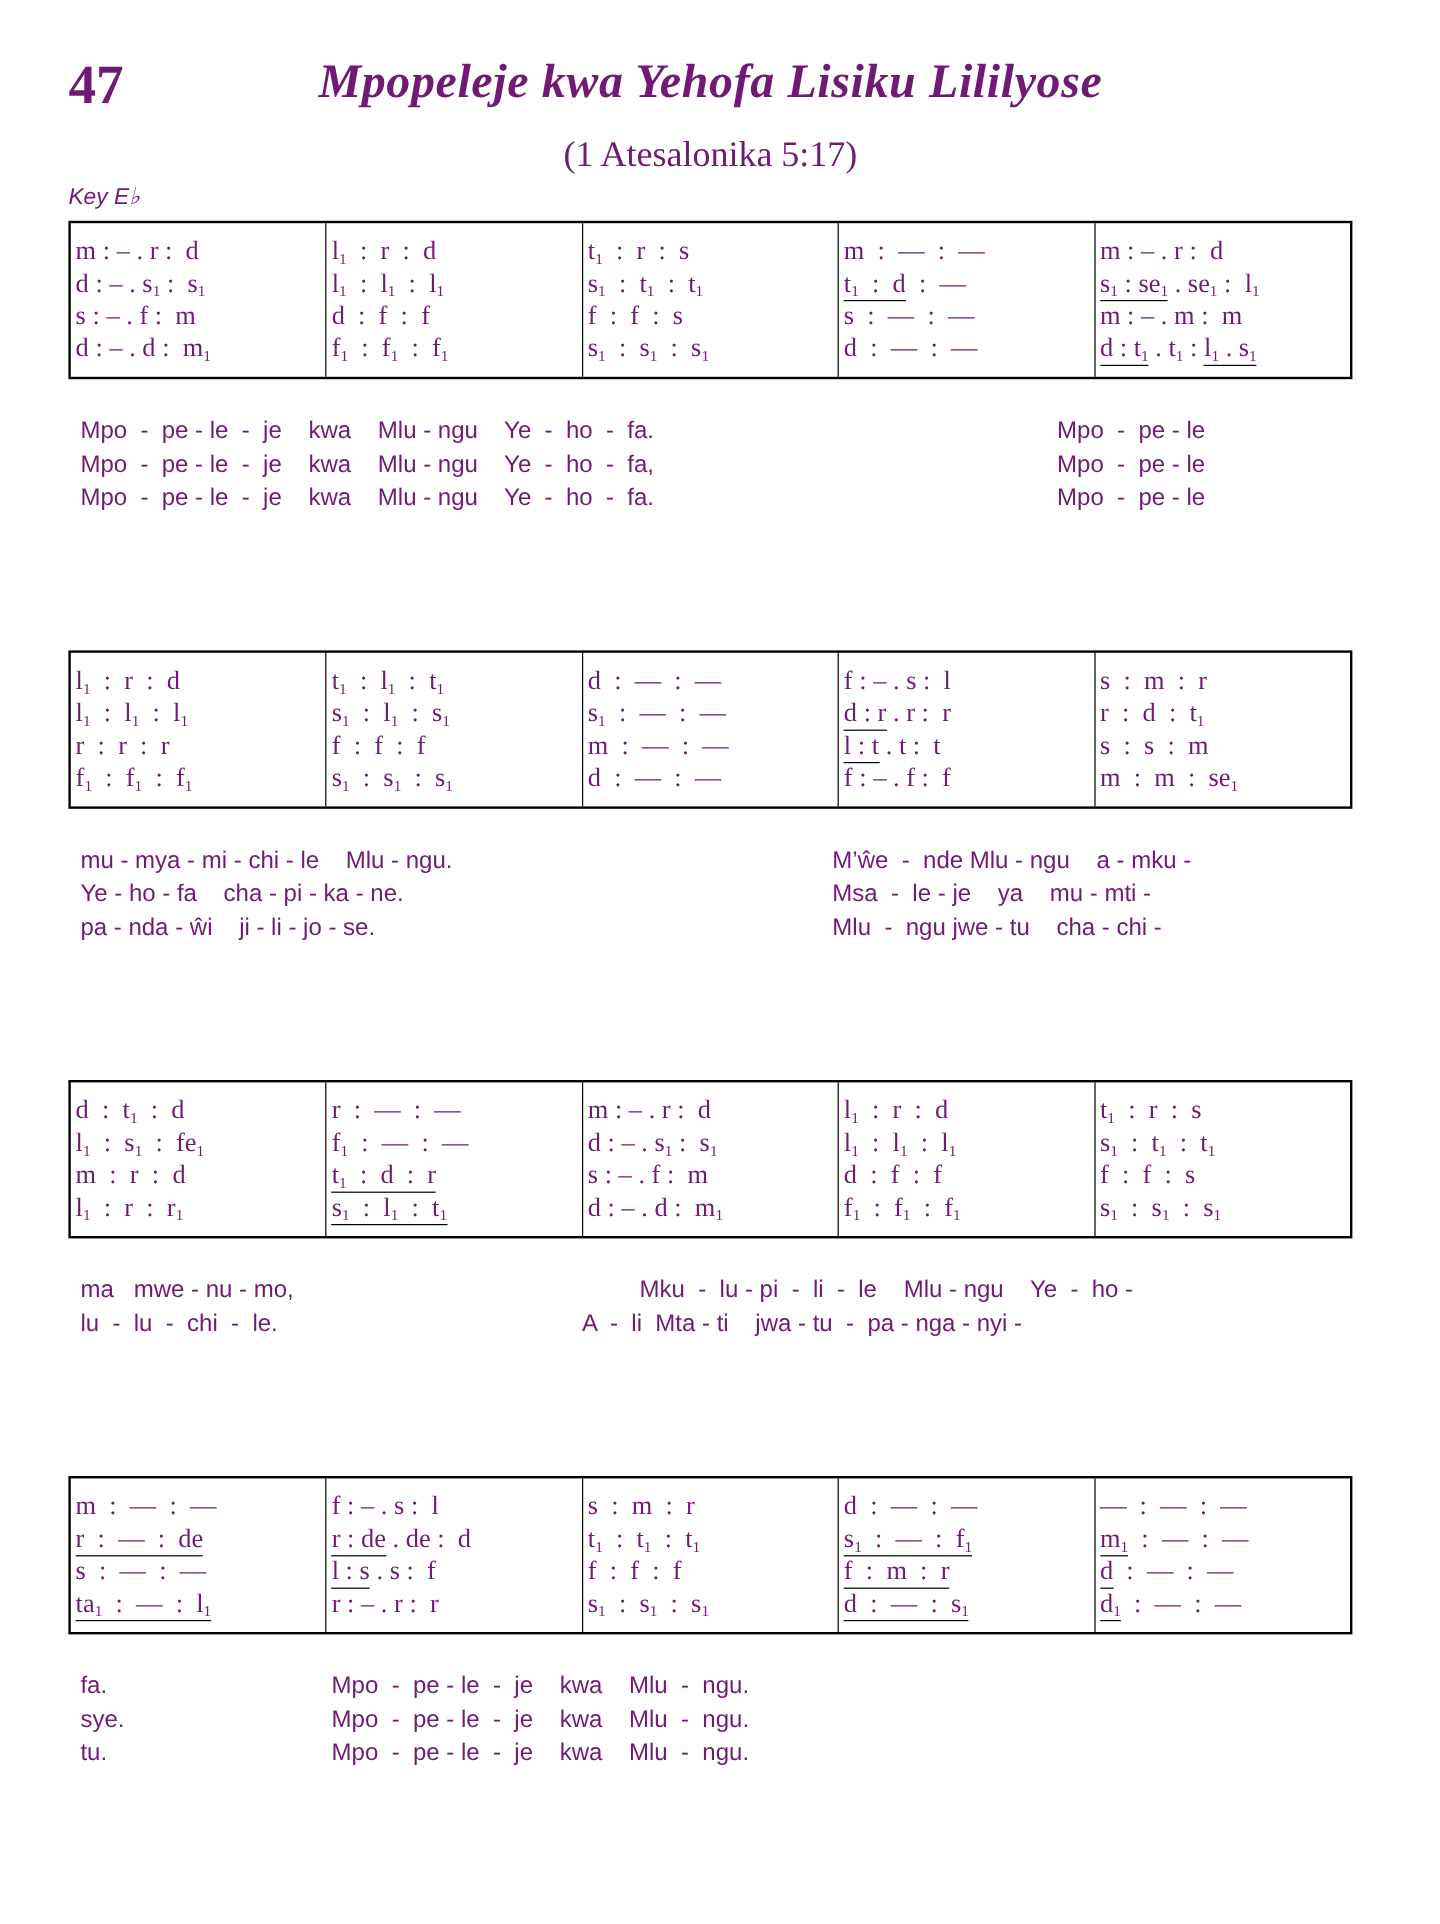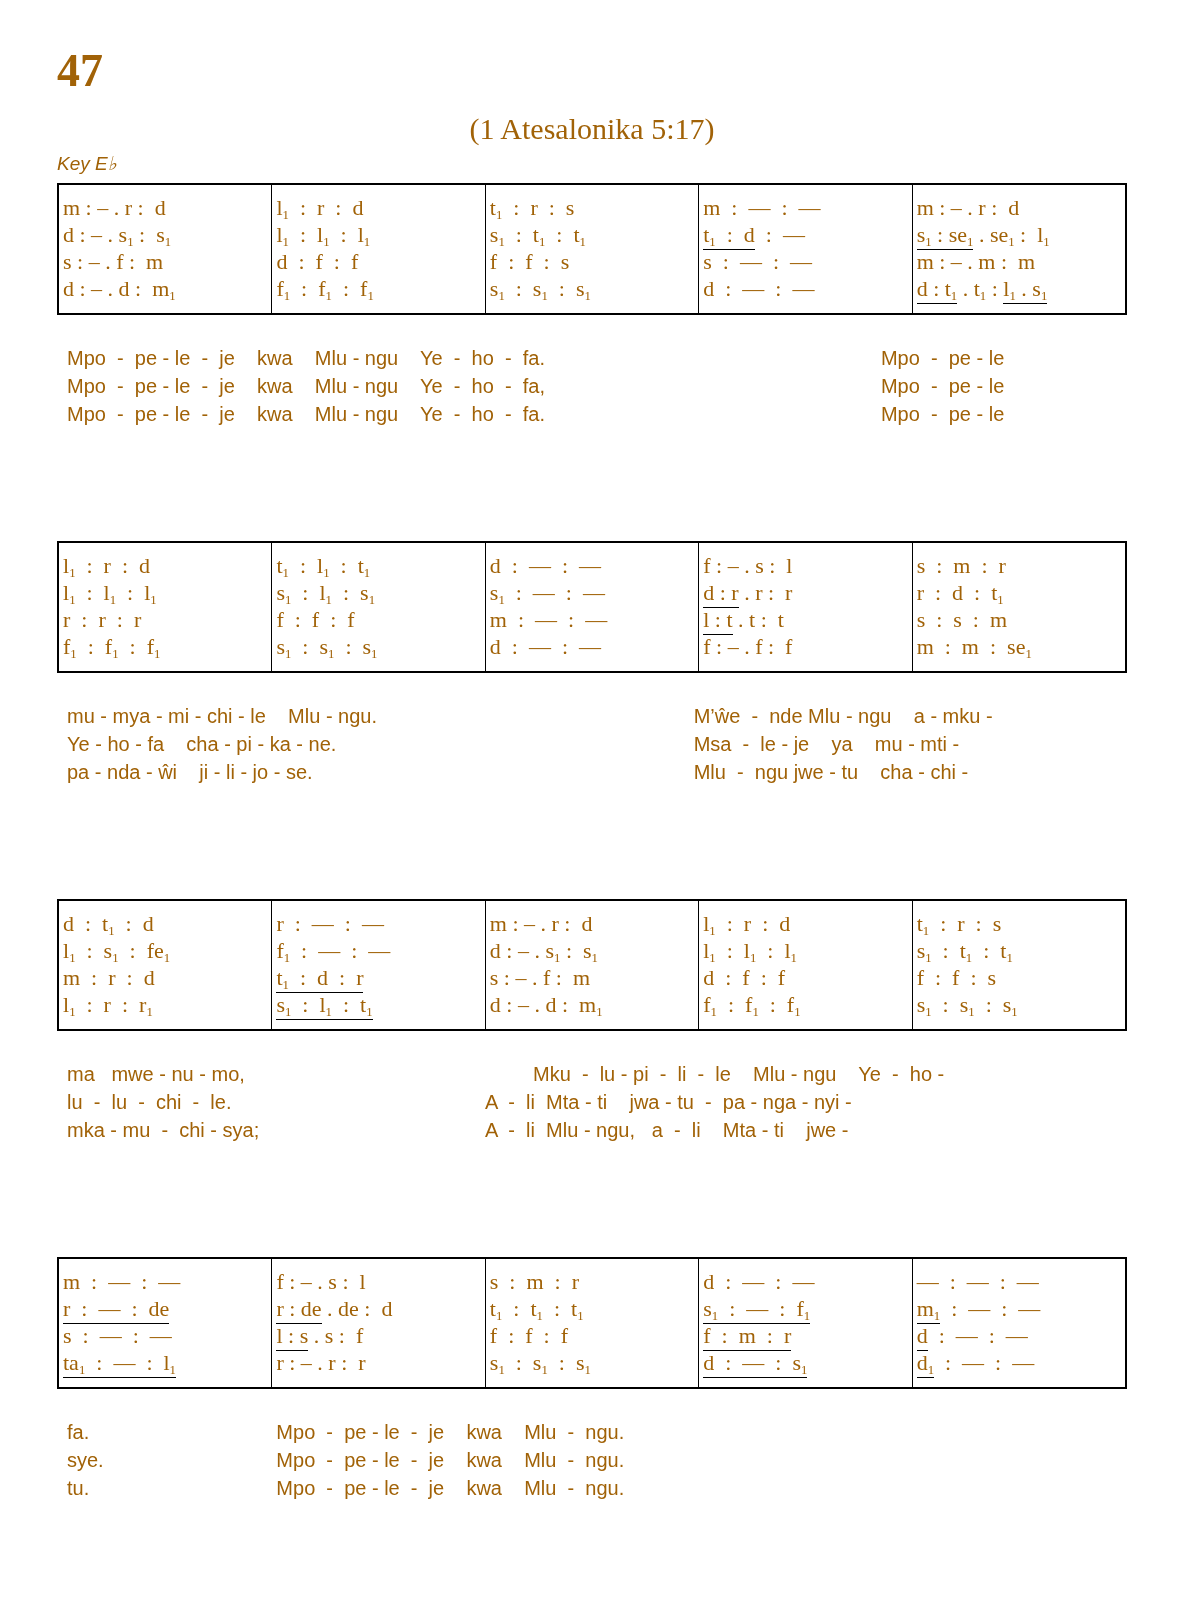--- a/index.html
+++ b/index.html
@@ -1,21 +1,21 @@
 <!DOCTYPE html>
 <html><head>
 <meta charset="utf-8">
 <style>
   html,body{margin:0;padding:0;background:#ffffff;}
   .page{
     position:relative;
     width:1200px;height:1603px;
     box-sizing:border-box;
     padding:44px 73px 0 57px;
-    background:#fff;color:#a16207;
+    background:#fff;color:#701a75;
     font-family:"Liberation Serif", serif;
     overflow:hidden;
   }
   .header{position:relative;height:64px;}
   .page-number{
     position:absolute;left:0;top:0;
     font-size:46px;font-weight:bold;font-family:"Liberation Serif",serif;
   }
   .page-title{
     text-align:center;
@@ -59,20 +59,21 @@
     white-space:pre-wrap;
   }
   .lyric-left{padding-left:10px;}
 </style>
 </head>
 <body>
 
 <div class="page">
   <div class="header">
     <div class="page-number">47</div>
+    <div class="page-title">Mpopeleje kwa Yehofa Lisiku Lililyose</div>
   </div>
   <div class="subtitle">(1 Atesalonika 5:17)</div>
   <div class="key-line">Key E♭</div>
   <div id="systems">
       <div class="system">
         <div class="score-table">
           <div class="measure">
             <div class="vr"><span class="seg">m : – . r :  d</span></div>
             <div class="vr"><span class="seg">d : – . s<sub>1</sub> :  s<sub>1</sub></span></div>
             <div class="vr pair2"><span class="seg">s : – . f :  m</span></div>
@@ -177,21 +178,20 @@
           <div class="measure">
             <div class="vr"><span class="seg">t<sub>1</sub>  :  r  :  s</span></div>
             <div class="vr"><span class="seg">s<sub>1</sub>  :  t<sub>1</sub>  :  t<sub>1</sub></span></div>
             <div class="vr pair2"><span class="seg">f  :  f  :  s</span></div>
             <div class="vr"><span class="seg">s<sub>1</sub>  :  s<sub>1</sub>  :  s<sub>1</sub></span></div>
           </div>
         </div>
         <div class="lyrics">
           <div class="lyric-line" style="grid-template-columns: 40% 1fr; gap: 48px;"><span class="lyric-left">ma   mwe - nu - mo,</span><span class="lyric-right">Mku  -  lu - pi  -  li  -  le    Mlu - ngu    Ye  -  ho -</span></div>
           <div class="lyric-line" style="grid-template-columns: 40% 1fr;"><span class="lyric-left">lu  -  lu  -  chi  -  le.</span><span class="lyric-right">A  -  li  Mta - ti    jwa - tu  -  pa - nga - nyi -</span></div>
-          <div class="lyric-line" style="grid-template-columns: 40% 1fr;"><span class="lyric-left">mka - mu  -  chi - sya;</span><span class="lyric-right">A  -  li  Mlu - ngu,   a  -  li    Mta - ti    jwe -</span></div>
         </div>
       </div>
       <div class="system">
         <div class="score-table">
           <div class="measure">
             <div class="vr"><span class="seg">m  :  —  :  —</span></div>
             <div class="vr"><span class="useg">r  :  —  :  de</span></div>
             <div class="vr pair2"><span class="seg">s  :  —  :  —</span></div>
             <div class="vr"><span class="useg">ta<sub>1</sub>  :  —  :  l<sub>1</sub></span></div>
           </div>

